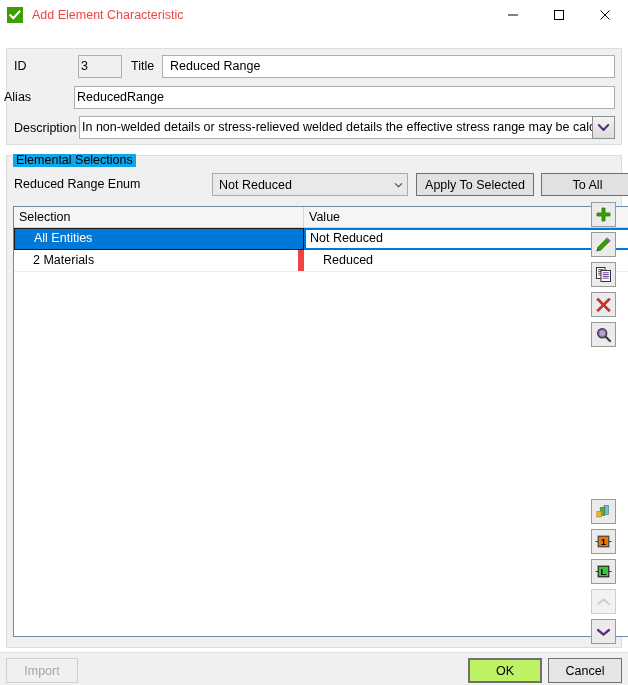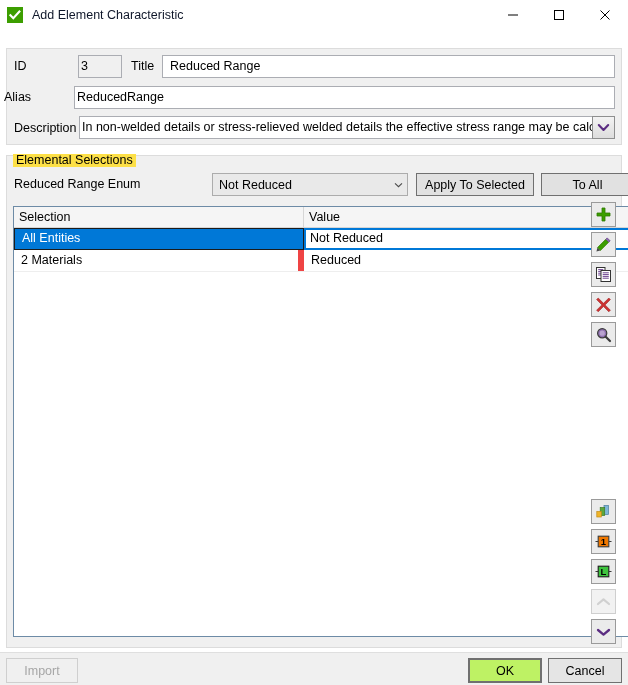--- a/index.html
+++ b/index.html
@@ -30,21 +30,21 @@
     width: 16px; height: 16px;
     margin-left: 7px;
     background: #3c9e00;
     position: relative;
     flex: 0 0 auto;
   }
   .title-icon svg { display: block; }
   .title-text {
     margin-left: 9px;
     font-size: 12.5px;
-    color: #0f172a;
+    color: #ef4444;
     white-space: nowrap;
   }
   .win-buttons {
     margin-left: auto;
     display: flex;
     height: 30px;
   }
   .win-btn {
     width: 46px; height: 30px;
     display: flex;
@@ -118,21 +118,21 @@
     position: absolute;
     left: 6px; top: 155px;
     width: 616px; height: 493px;
     box-sizing: border-box;
     border: 1px solid #dcdcdc;
     background: #f0f0f0;
   }
   .group-title {
     position: absolute;
     left: 13px; top: 154px;
-    background: #fde047;
+    background: #0ea5e9;
     padding: 0 3px;
     font-size: 12.5px;
     color: #000;
     line-height: 13px;
     height: 13px;
   }
   .enum-label {
     position: absolute;
     left: 14px; top: 177px;
     font-size: 12.5px;
@@ -206,21 +206,21 @@
   .grid-row {
     display: flex;
     height: 22px;
     box-sizing: border-box;
     border-bottom: 1px solid #eeeeee;
   }
   .gc {
     box-sizing: border-box;
     font-size: 12.5px;
     line-height: 21px;
-    padding-left: 7px;
+    padding-left: 19px;
     overflow: hidden;
     white-space: nowrap;
   }
   .gc.c0 { width: 290px; border-right: 6px solid #ef4444; }
   .gc.c1 { flex: 1 1 auto; }
 
   .grid-row.selected { height: 22px; border-bottom: none; }
   .grid-row.selected .gc.c0 {
     background: #0078d7;
     color: #ffffff;

